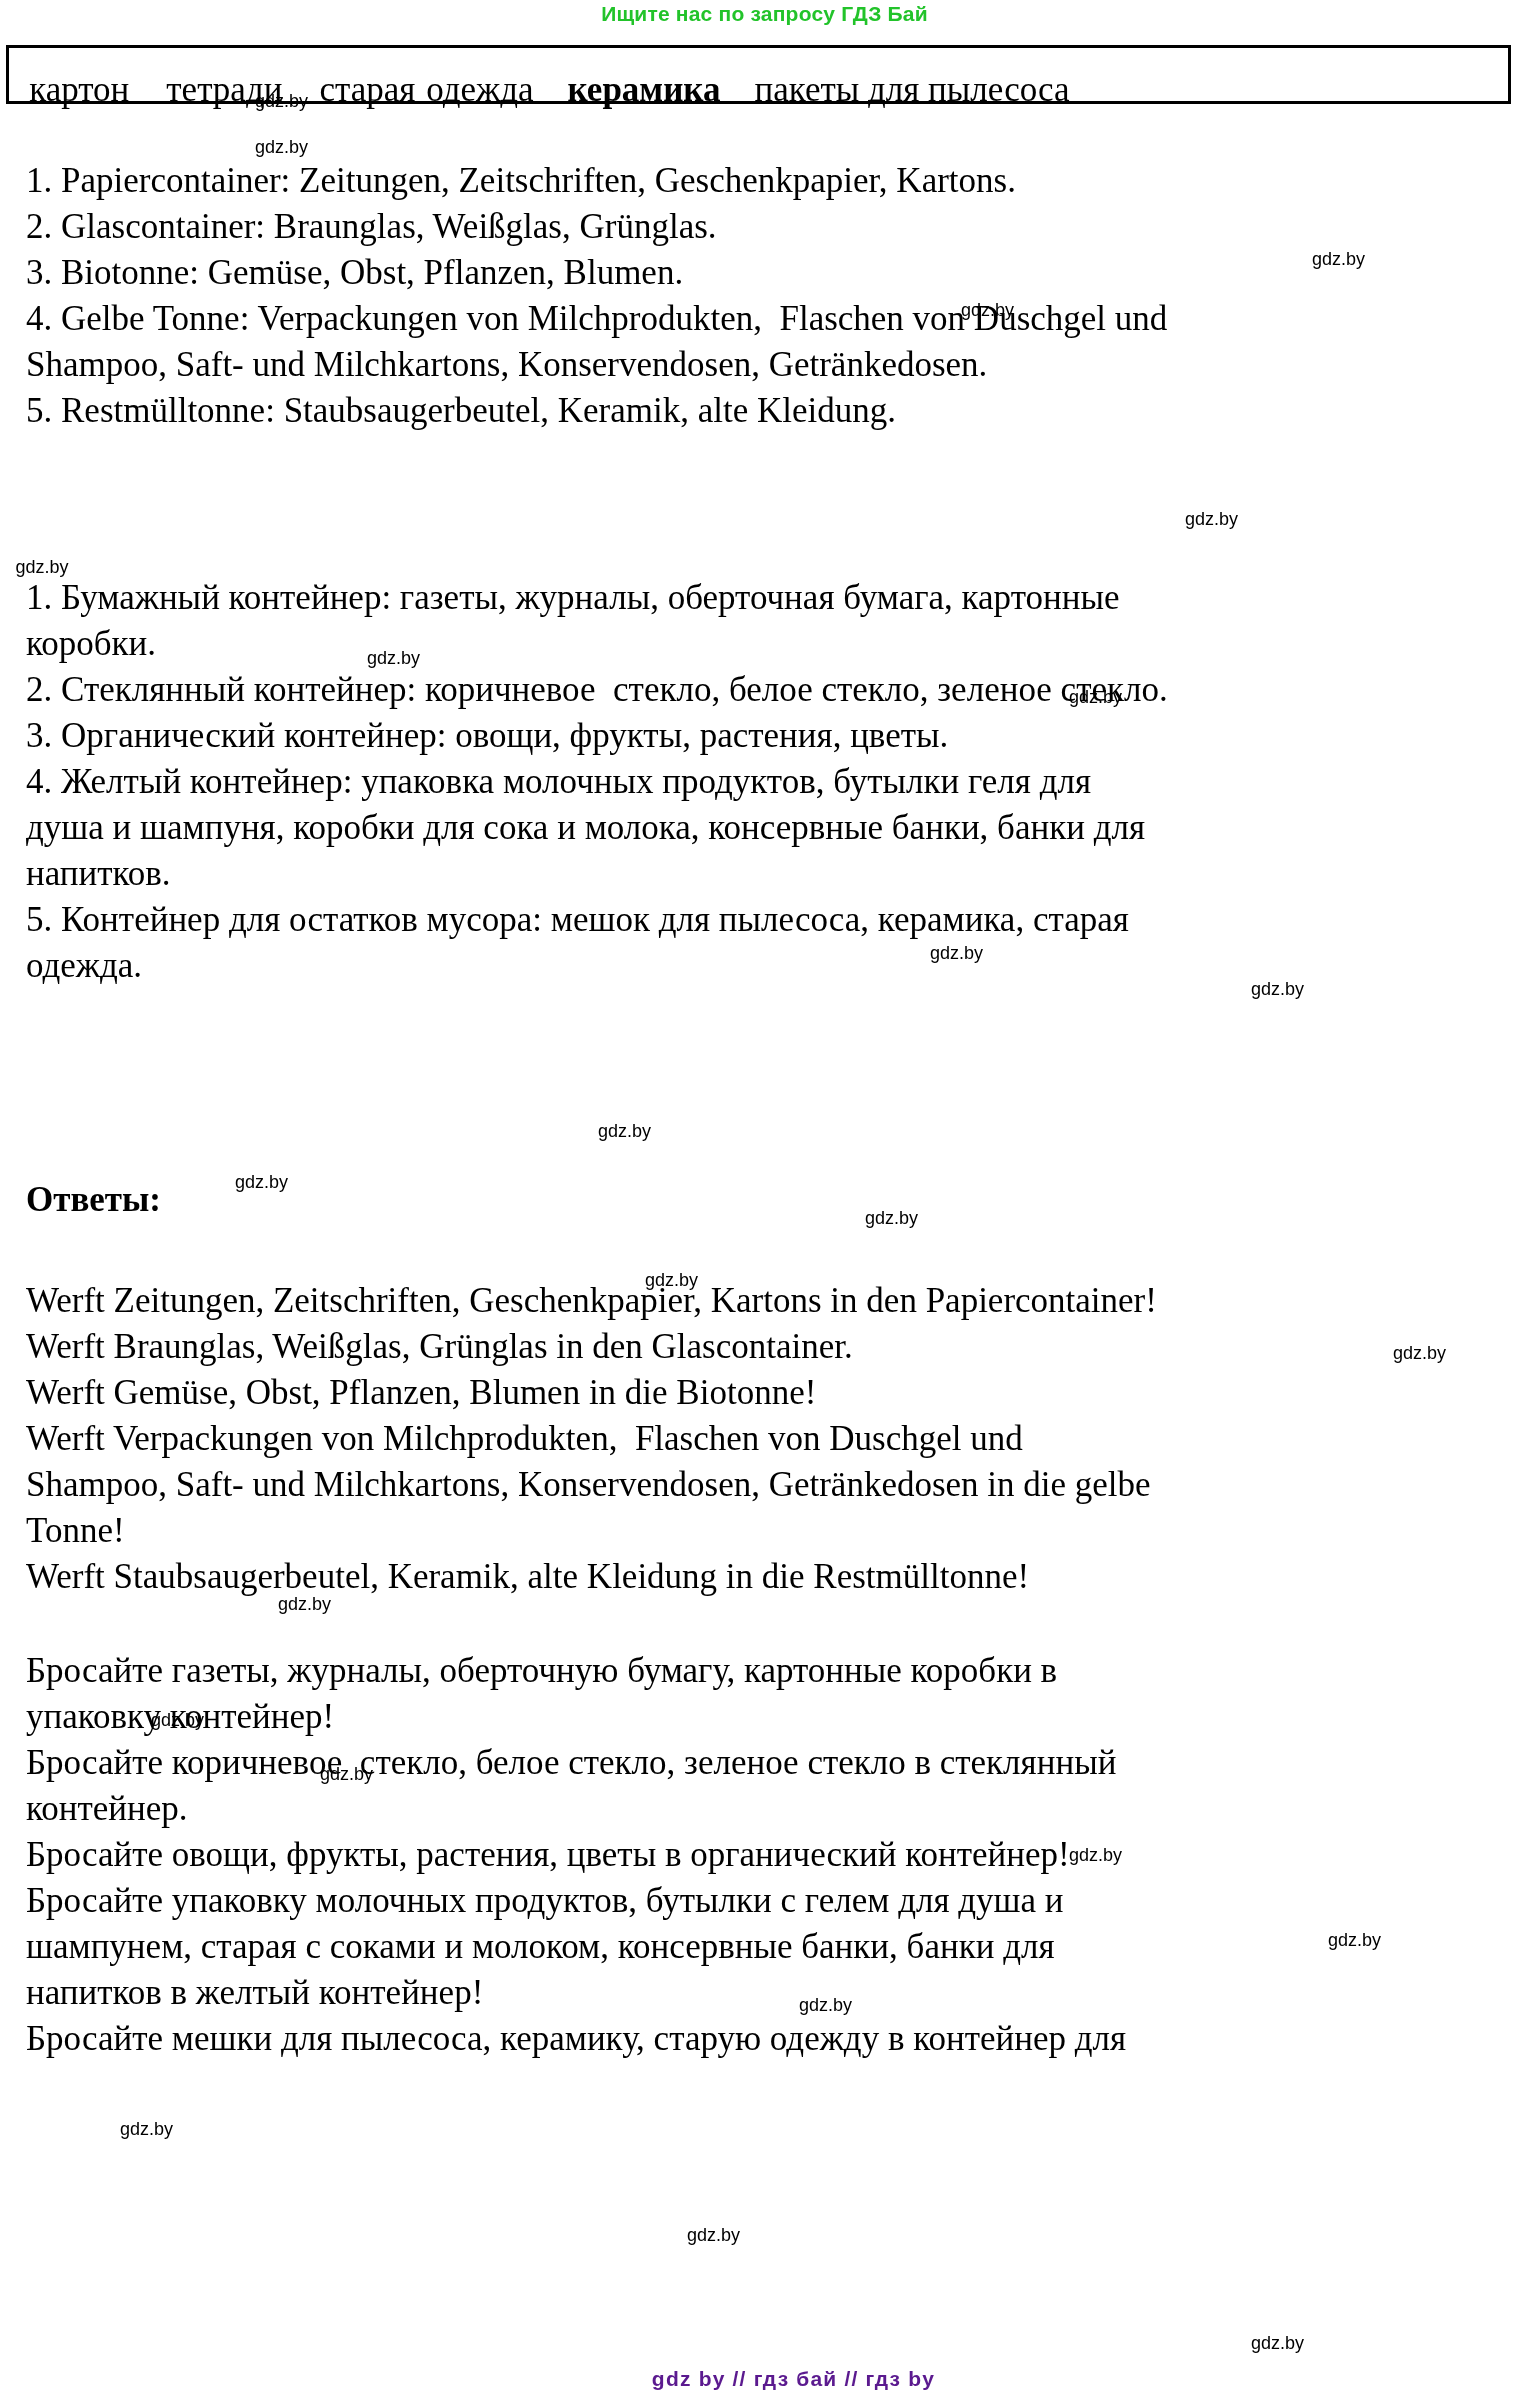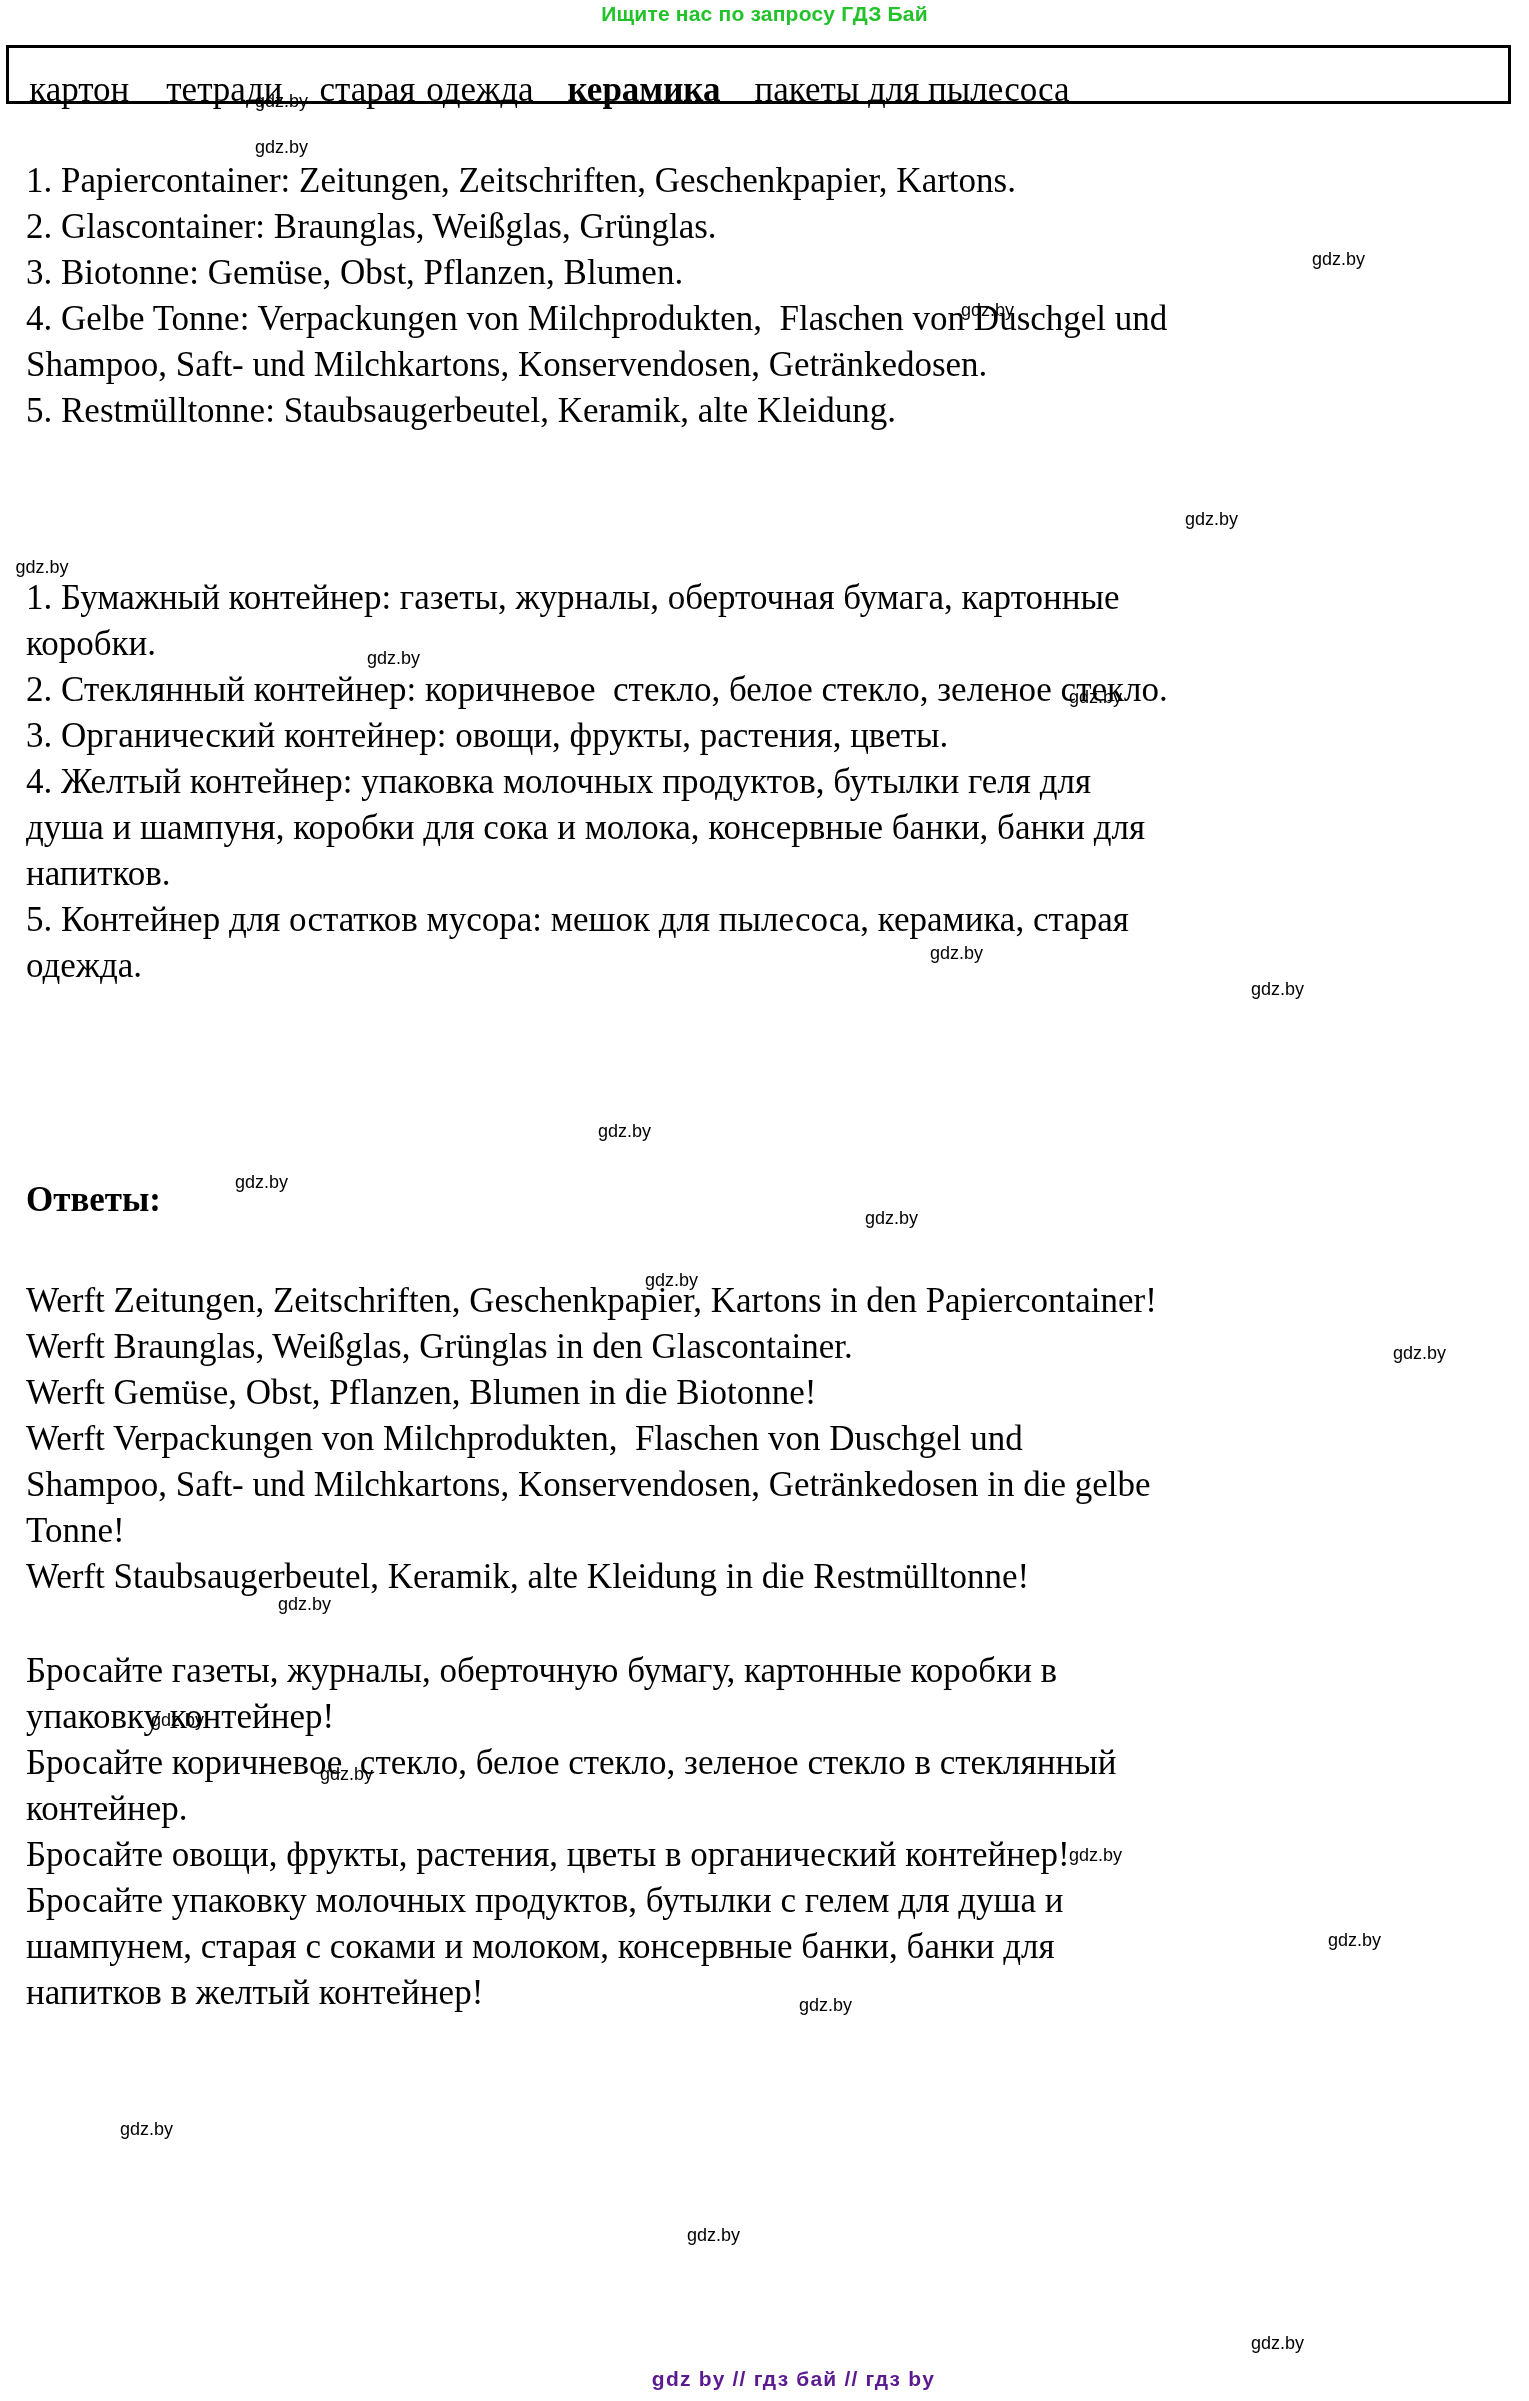--- a/index.html
+++ b/index.html
@@ -170,20 +170,21 @@
 
   <div class="tblock" style="top:1648px;">
     <div class="tline">Бросайте газеты, журналы, оберточную бумагу, картонные коробки в</div>
     <div class="tline">упаковку контейнер!</div>
     <div class="tline">Бросайте коричневое  стекло, белое стекло, зеленое стекло в стеклянный</div>
     <div class="tline">контейнер.</div>
     <div class="tline">Бросайте овощи, фрукты, растения, цветы в органический контейнер!</div>
     <div class="tline">Бросайте упаковку молочных продуктов, бутылки с гелем для душа и</div>
     <div class="tline">шампунем, старая с соками и молоком, консервные банки, банки для</div>
     <div class="tline">напитков в желтый контейнер!</div>
+    <div class="tline">Бросайте мешки для пылесоса, керамику, старую одежду в контейнер для</div>
   </div>
 
   <div id="watermark-layer">
       <span class="wm" style="left: 255px; top: 91px;">gdz.by</span>
       <span class="wm" style="left: 255px; top: 137px;">gdz.by</span>
       <span class="wm" style="left: 1312px; top: 249px;">gdz.by</span>
       <span class="wm" style="left: 961px; top: 300px;">gdz.by</span>
       <span class="wm" style="left: 1185px; top: 509px;">gdz.by</span>
       <span class="wm" style="left: 15.4px; top: 557px;">gdz.by</span>
       <span class="wm" style="left: 367px; top: 648px;">gdz.by</span>

